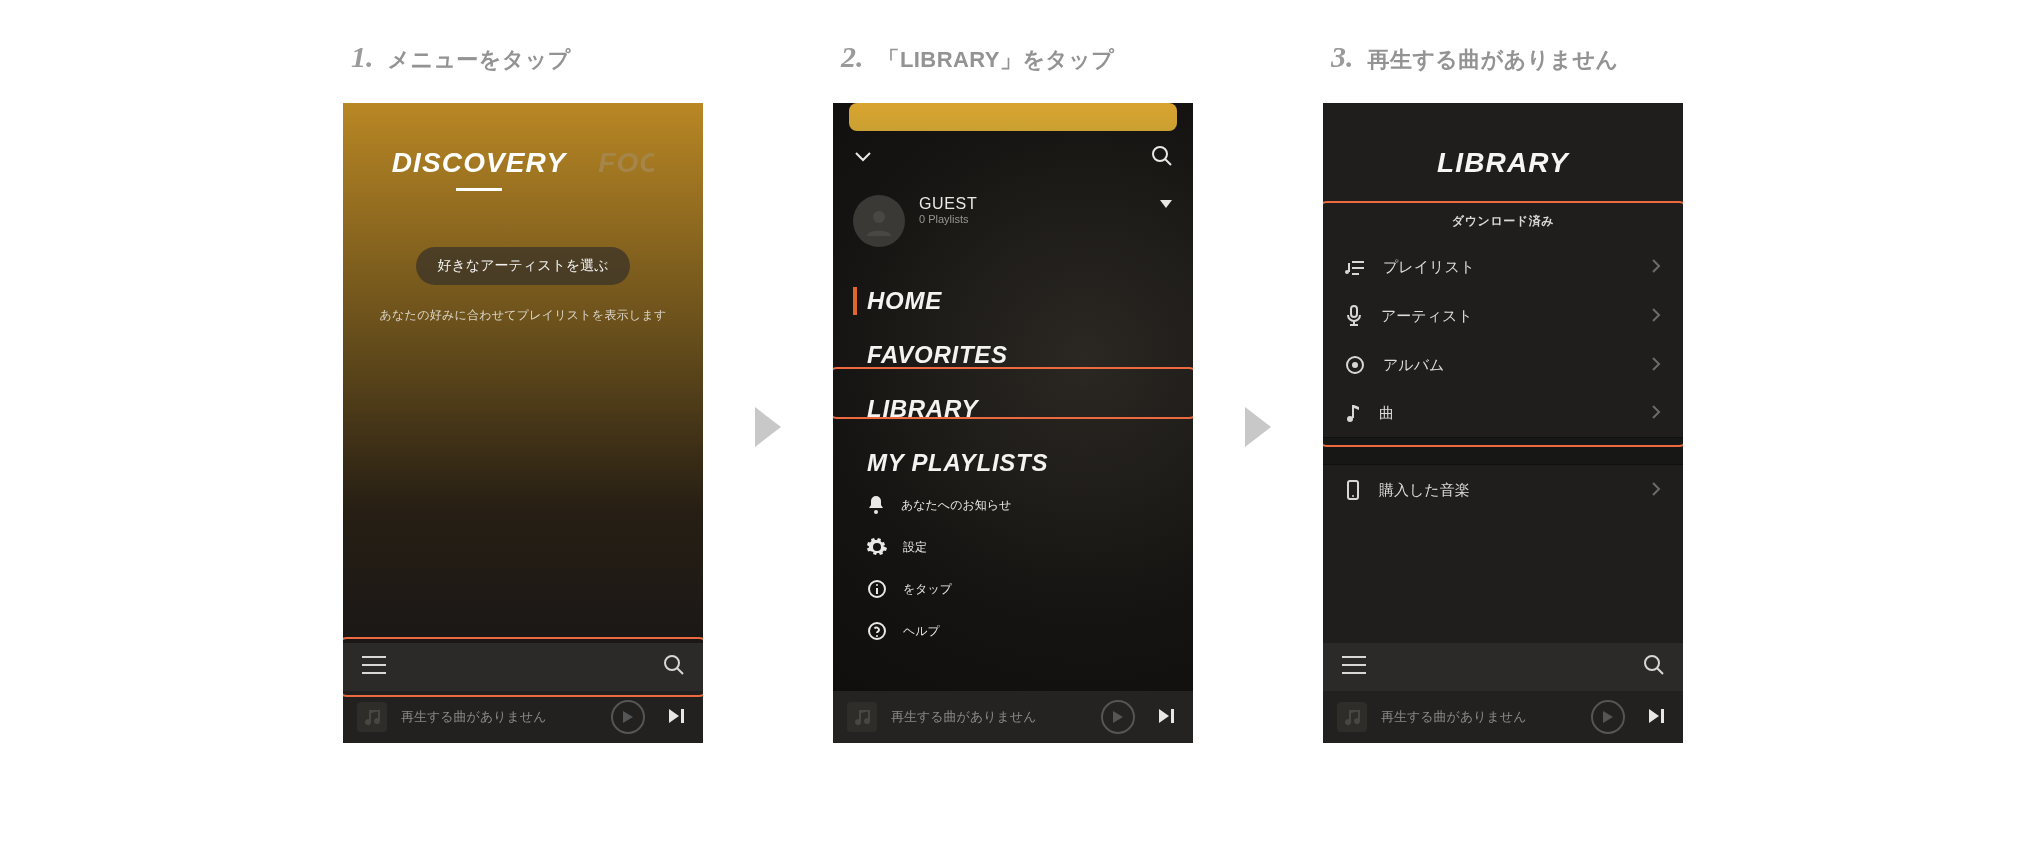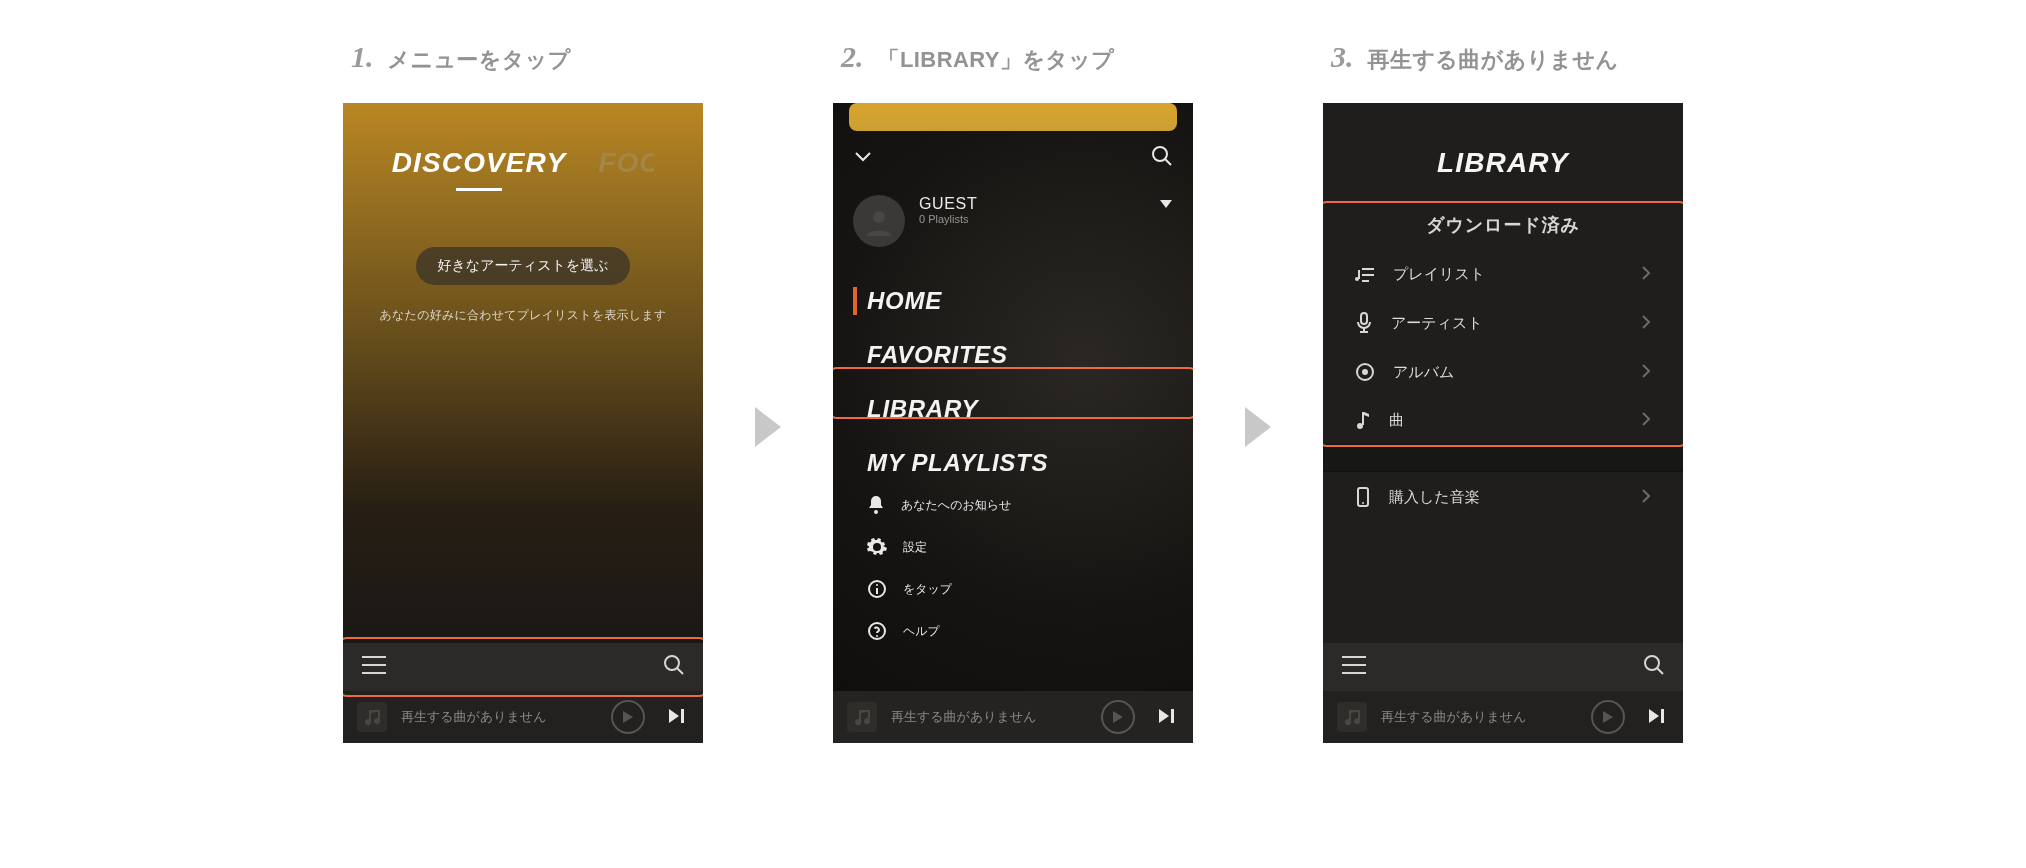--- a/index.html
+++ b/index.html
@@ -159,26 +159,26 @@
   .s3-hdr {
     text-align:center;
     padding-top:44px;
     font-style:italic; font-weight:800;
     font-family:"Arial Black", Arial, sans-serif;
     font-size:28px; color:#f5f5f4; letter-spacing:.04em;
   }
   .s3-section {
     margin-top:34px;
     text-align:center;
-    color:#d8d7d4; font-size:18px; font-weight:600; letter-spacing:.05em;
+    color:#d8d7d4; font-size:12px; font-weight:600; letter-spacing:.05em;
   }
   .s3-list { margin-top:14px;}
   .s3-item {
     display:flex; align-items:center; gap:18px;
-    padding:14px 32px;
+    padding:14px 22px;
     color:#dedcda; font-size:15px;
     position:relative;
   }
   .s3-item .chev { margin-left:auto; color:#6d6b68;}
   .s3-gap { height:28px; background:#171716; border-top:1px solid #101010; border-bottom:1px solid #101010;}
   .s3-bar {
     position:absolute; left:0; right:0; bottom:52px; height:48px;
     background:#2c2a28;
     display:flex; align-items:center; justify-content:space-between; padding:0 18px;
   }

